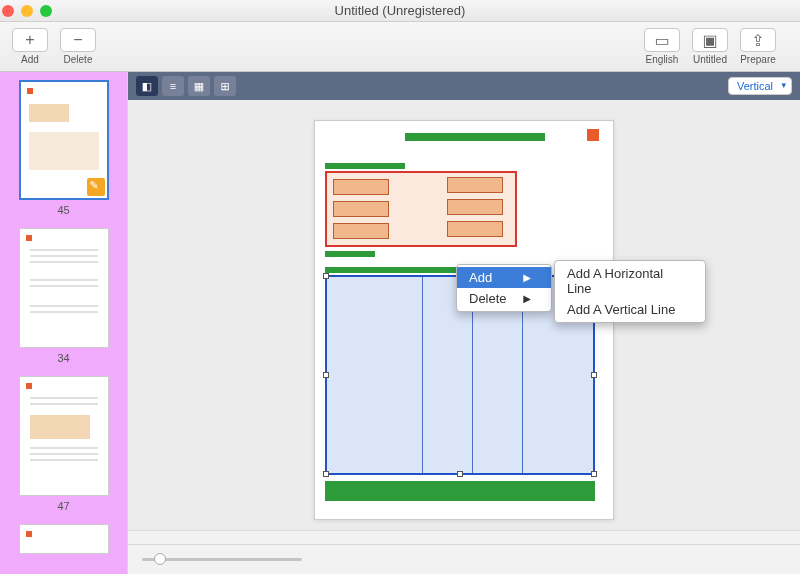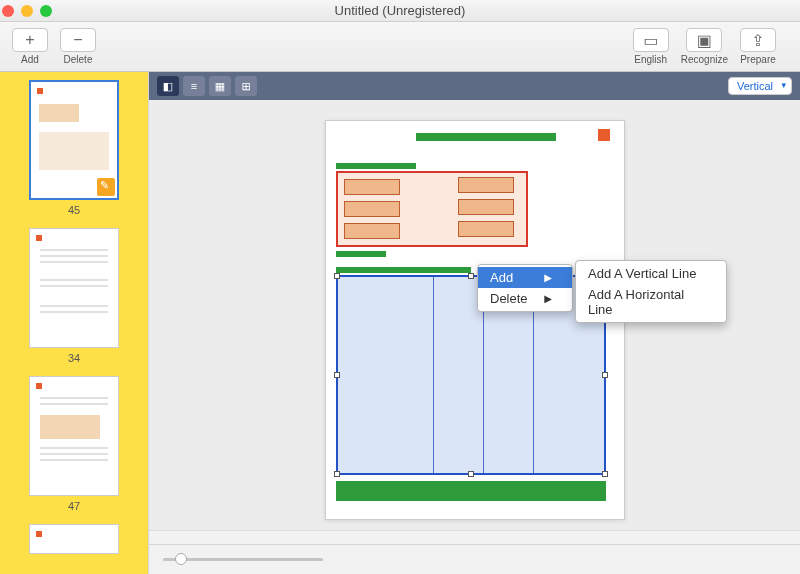--- a/index.html
+++ b/index.html
@@ -63,22 +63,22 @@
   justify-content: center;
   font-size: 16px;
   color: #666;
 }
 .spacer { flex: 1; }
 .content {
   display: flex;
   height: calc(100% - 72px);
 }
 .sidebar {
-  width: 149px;
-  background: #fde047;
+  width: 128px;
+  background: #f0abfc;
   border-right: 1px solid #d5d5d5;
   overflow-y: auto;
   padding: 8px 0;
 }
 .thumb {
   width: 90px;
   height: 120px;
   background: #fff;
   border: 1px solid #ccc;
   margin: 0 auto 4px;
@@ -275,21 +275,21 @@
     <div class="tb-icon">−</div>
     <span>Delete</span>
   </div>
   <div class="spacer"></div>
   <div class="tb-btn">
     <div class="tb-icon">▭</div>
     <span>English</span>
   </div>
   <div class="tb-btn">
     <div class="tb-icon">▣</div>
-    <span>Recognize</span>
+    <span>Untitled</span>
   </div>
   <div class="tb-btn">
     <div class="tb-icon">⇪</div>
     <span>Prepare</span>
   </div>
 </div>
 
 <div class="content">
 
   <div class="sidebar">
@@ -382,24 +382,24 @@
           <span>Add</span>
           <span class="arrow">▶</span>
         </div>
         <div class="row">
           <span>Delete</span>
           <span class="arrow">▶</span>
         </div>
       </div>
       <div class="ctxmenu" style="left:426px; top:160px; width:152px;">
         <div class="row">
+          <span>Add A Horizontal Line</span>
+        </div>
+        <div class="row">
           <span>Add A Vertical Line</span>
-        </div>
-        <div class="row">
-          <span>Add A Horizontal Line</span>
         </div>
       </div>
     </div>
 
     <div class="hscroll"></div>
     <div class="zoom">
       <div class="zoom-track">
         <div class="zoom-knob"></div>
       </div>
     </div>

